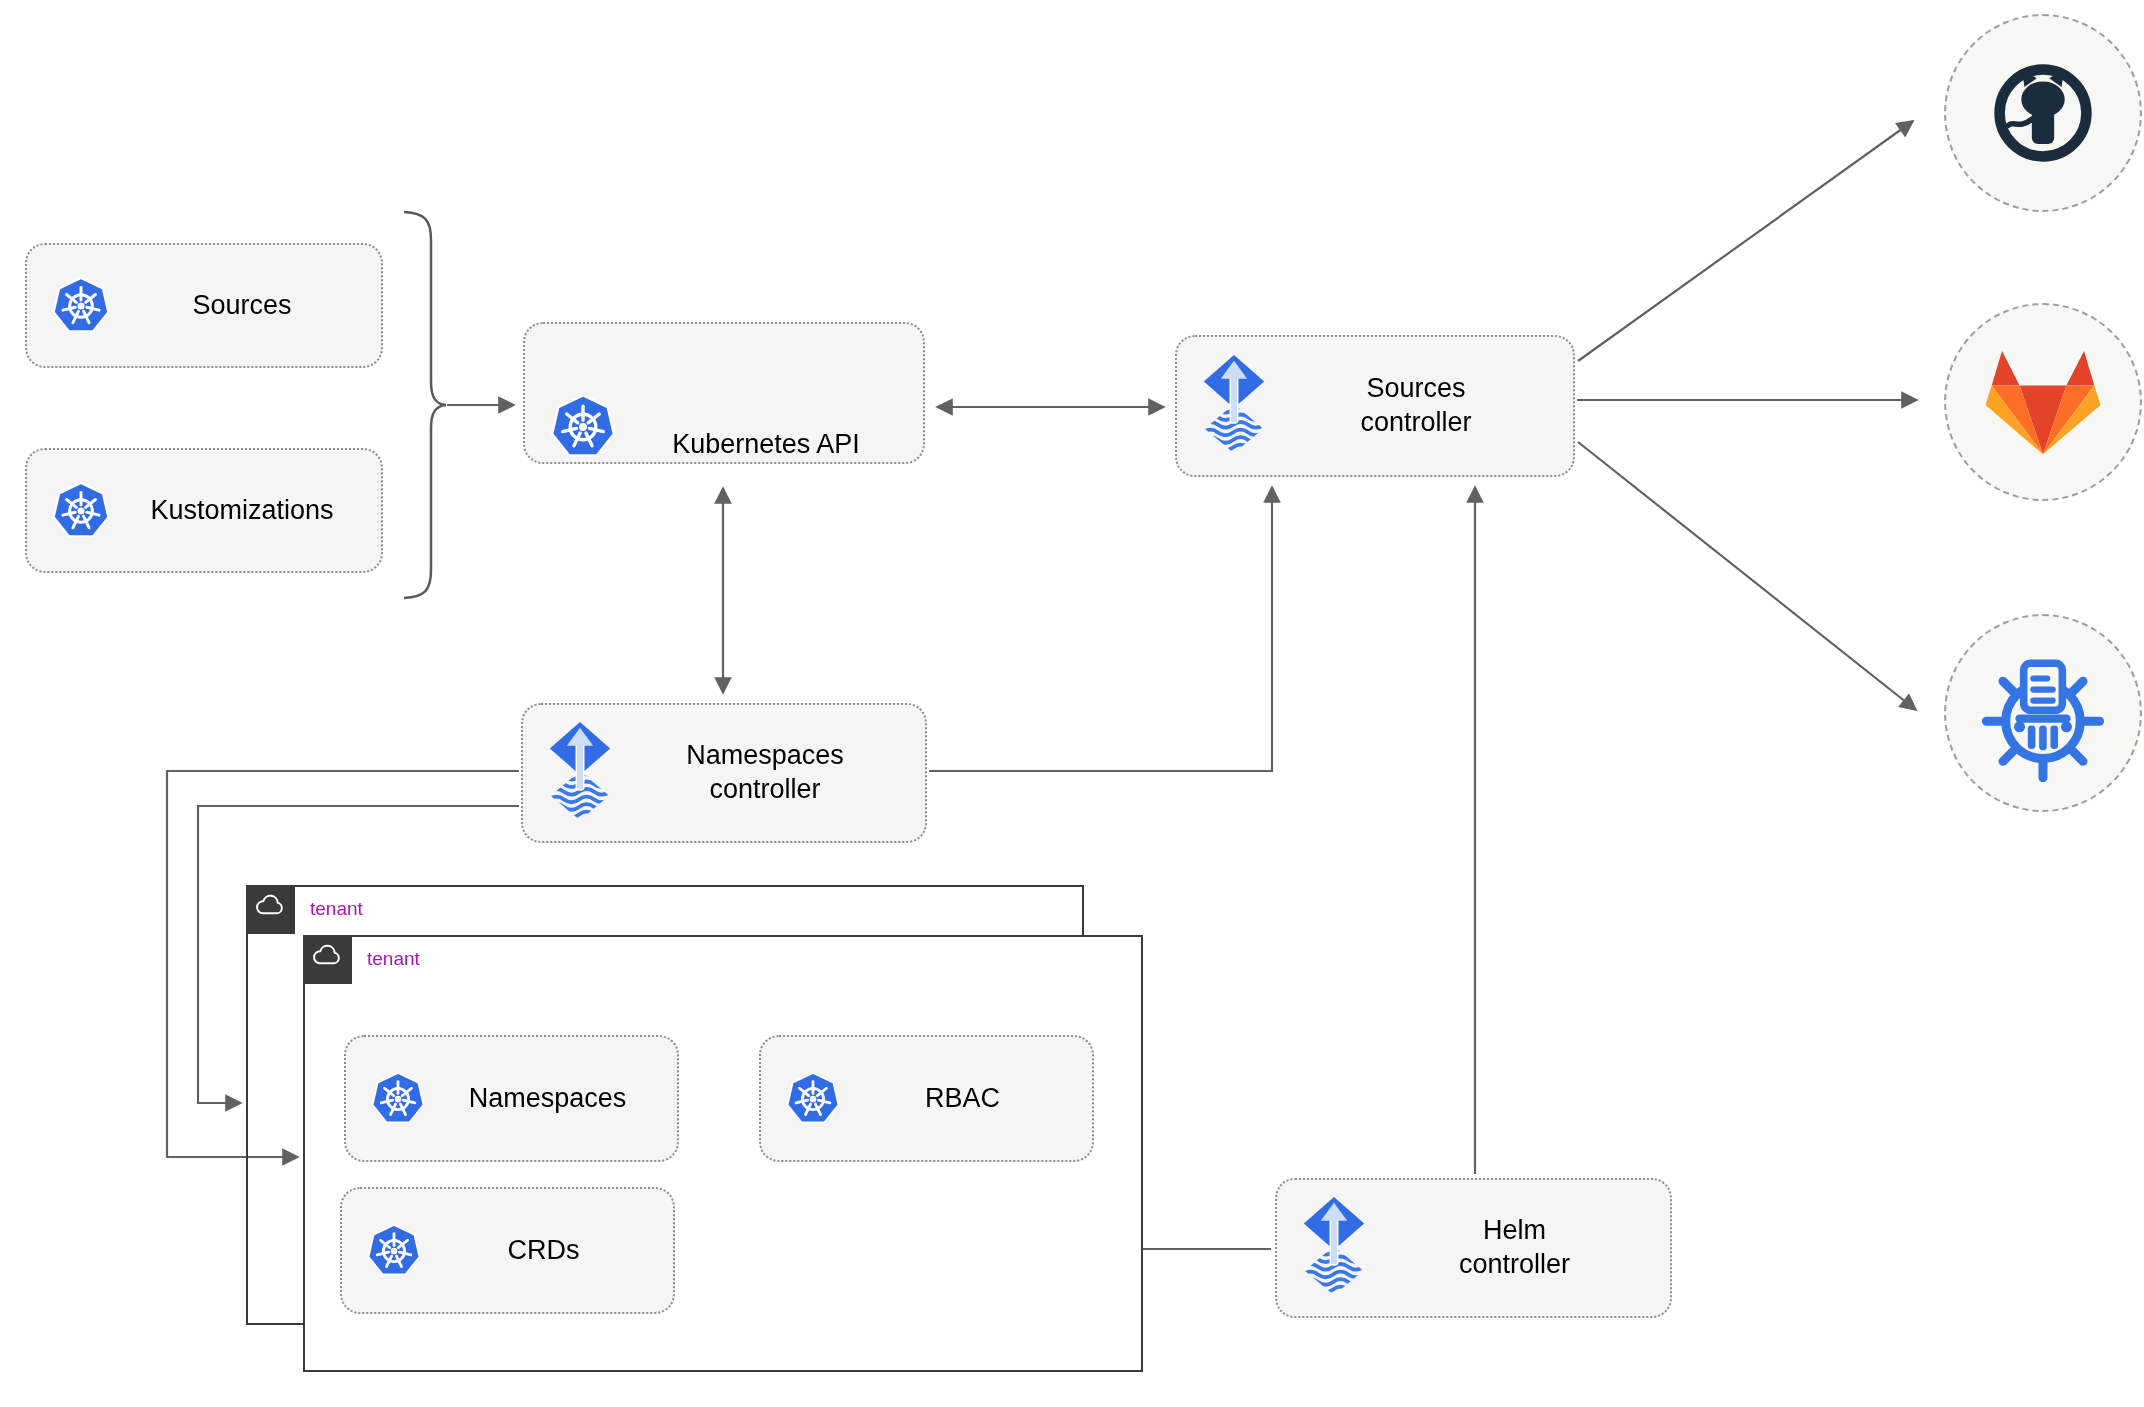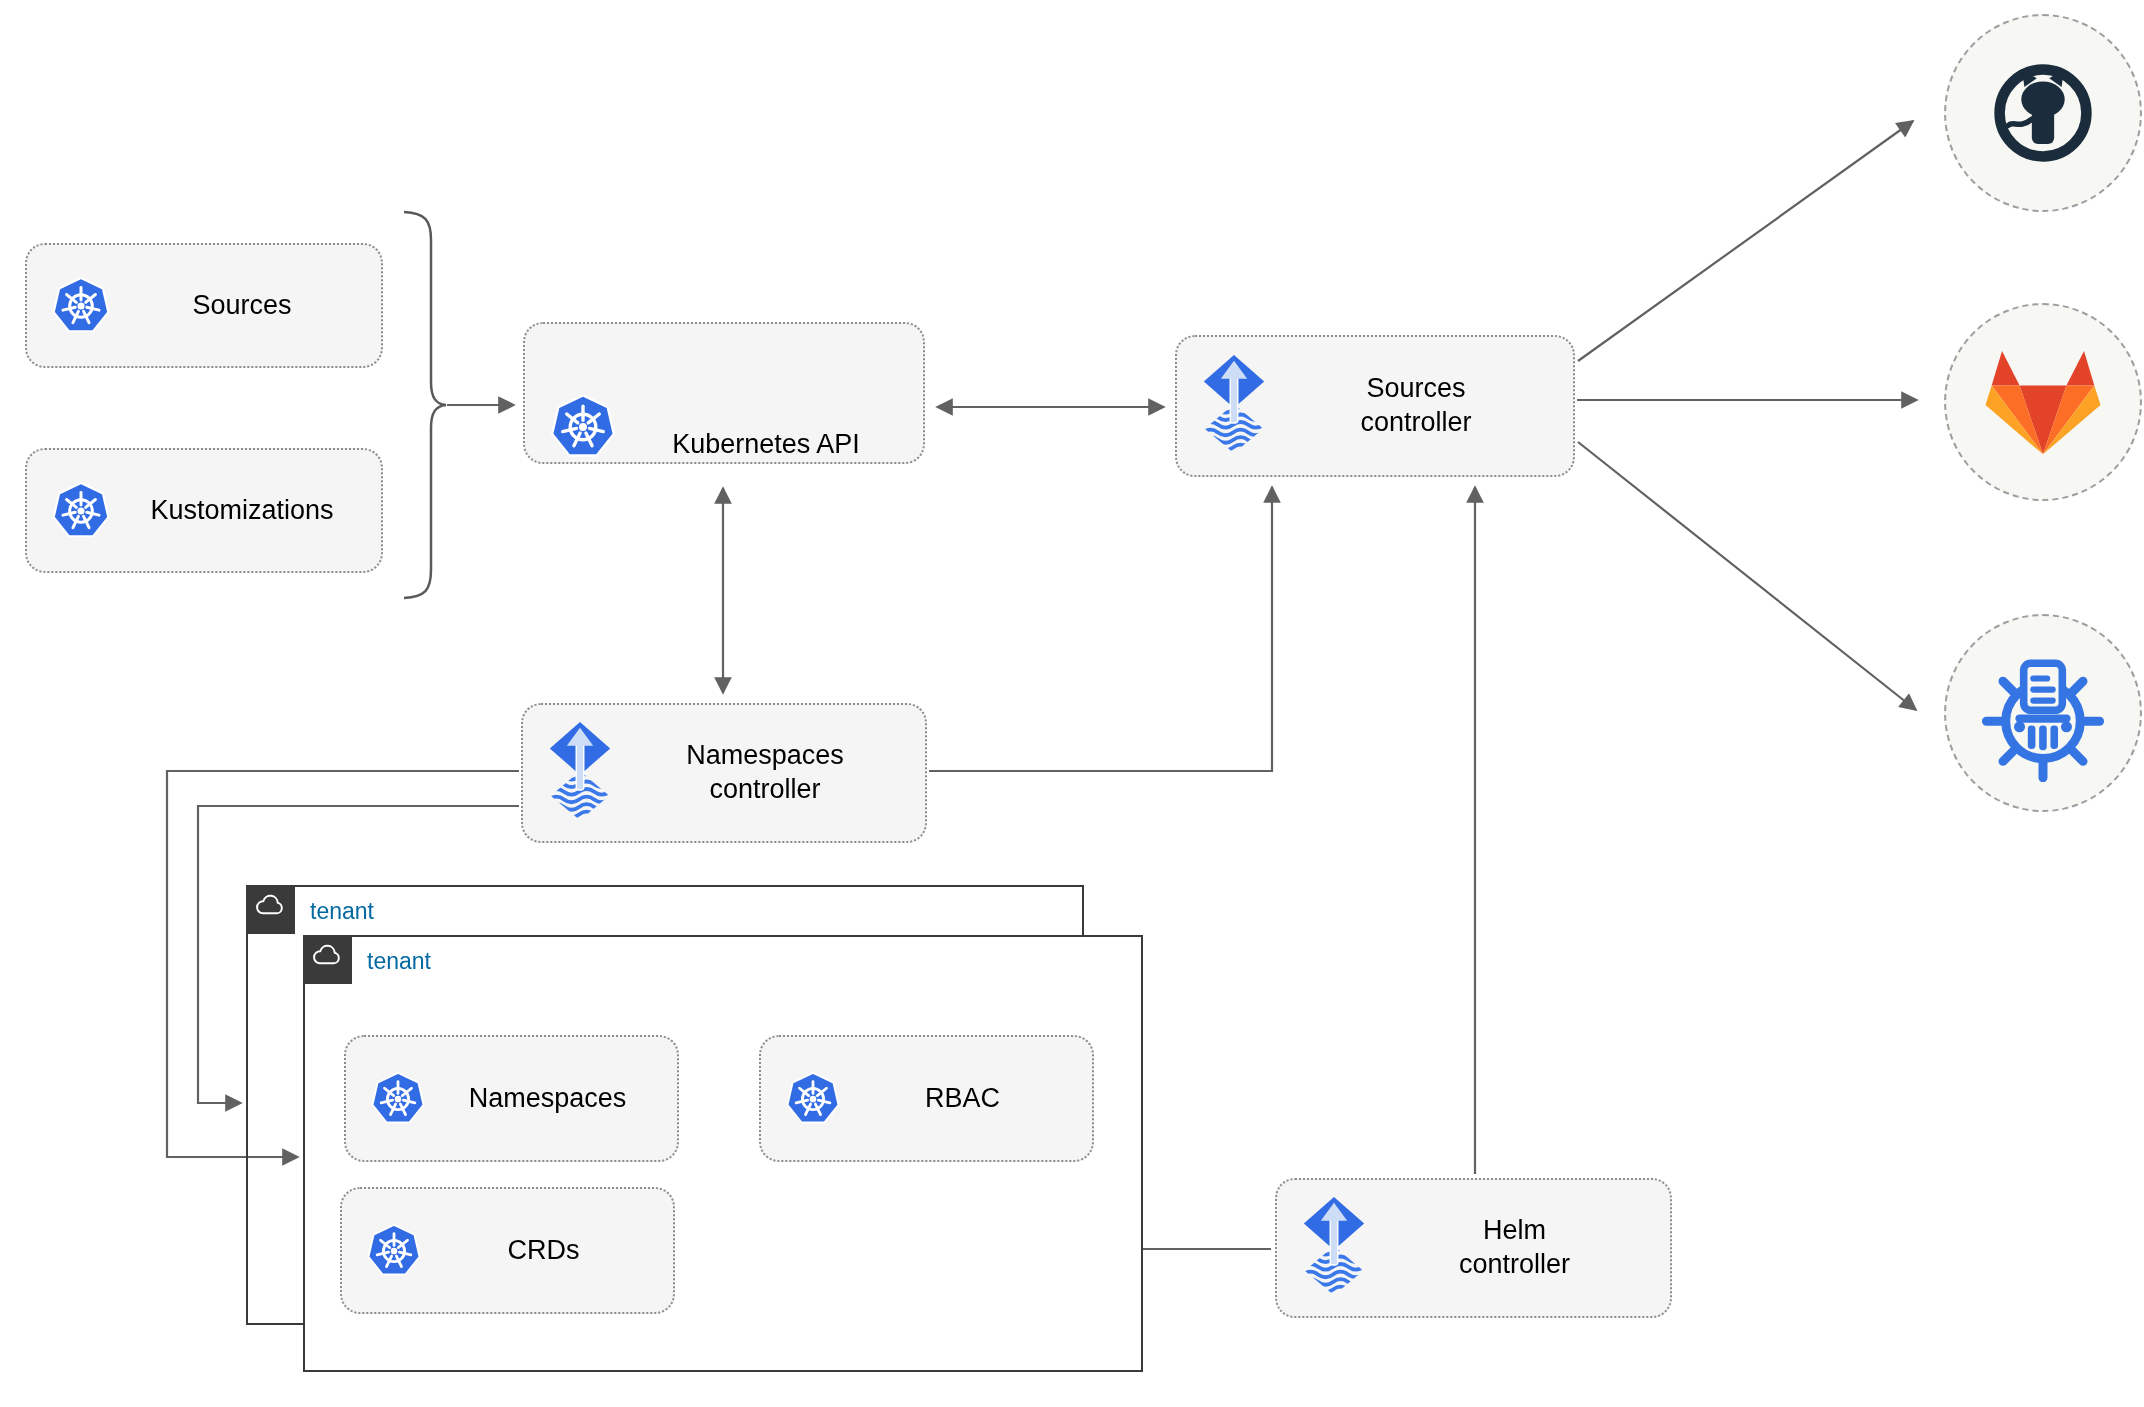--- a/index.html
+++ b/index.html
@@ -22,21 +22,21 @@
     background:#f7f7f4;display:flex;align-items:center;justify-content:center;
     box-sizing:border-box;z-index:1;
   }
   .tenant{position:absolute;border:2.5px solid #3a3a3a;box-sizing:border-box;}
   .tenant-outer{background:transparent;z-index:1;}
   .tenant-inner{background:#ffffff;z-index:2;}
   .tenant-header{
     position:absolute;top:-2.5px;left:-2.5px;width:49px;height:49px;background:#3a3a3a;
     display:flex;align-items:center;justify-content:center;
   }
-  .tenant-label{position:absolute;left:62px;top:11px;font-size:23px;color:#0369a1;}
+  .tenant-label{position:absolute;left:62px;top:11px;font-size:19px;color:#a21caf;}
   .inner-node{z-index:3;}
   .hidden-defs{position:absolute;width:0;height:0;overflow:hidden;}
 </style>
 </head>
 <body>
 
 <div class="canvas">
 
   <svg class="hidden-defs" aria-hidden="true">
     <defs>

